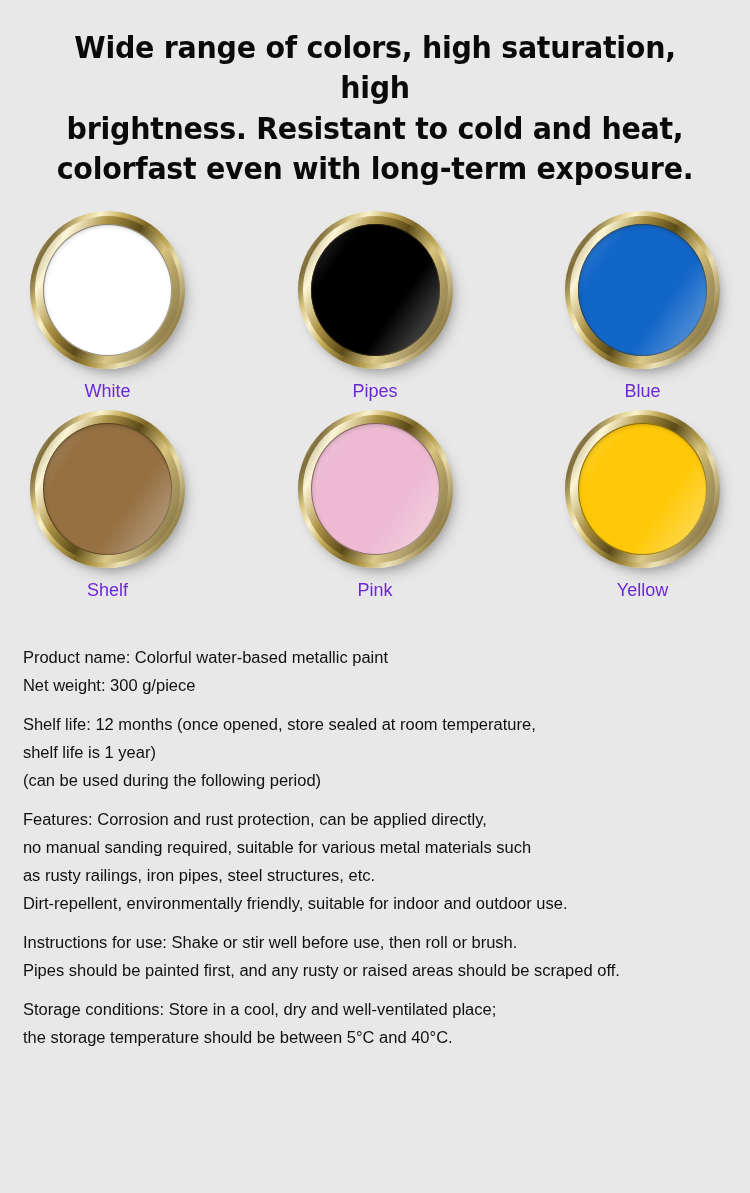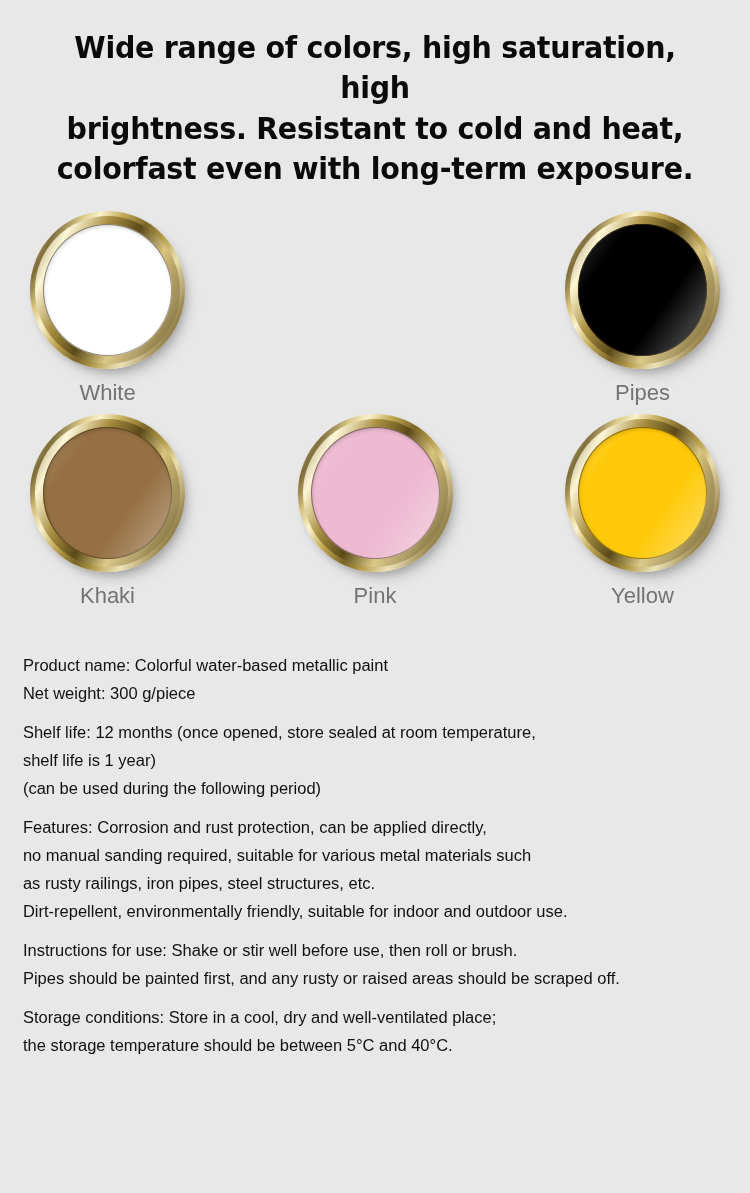--- a/index.html
+++ b/index.html
@@ -106,23 +106,23 @@
       rgba(255,255,255,0.00) 28%,
       rgba(255,255,255,0.00) 62%,
       rgba(255,255,255,0.22) 78%,
       rgba(255,255,255,0.00) 100%);
     pointer-events: none;
   }
 
   .swatch-label {
     margin-top: 13px;
     font-family: "Liberation Sans", sans-serif;
-    font-size: 22px;
+    font-size: 18px;
     line-height: 1;
-    color: #737373;
+    color: #6d28d9;
     text-align: center;
   }
 
   
   .specs {
     margin-top: 44px;
     padding: 0 22px 0 24px;
     font-family: "Liberation Sans", sans-serif;
     font-size: 17.3px;
     color: #111;
@@ -156,28 +156,35 @@
         </div>
         <div class="swatch-label">White</div>
       </div>
       <div class="swatch-cell">
         <div class="can">
           <div class="can-face" style="background: rgb(0, 0, 0);"></div>
           <div class="can-sheen"></div>
         </div>
         <div class="swatch-label">Pipes</div>
       </div>
+      <div class="swatch-cell">
+        <div class="can">
+          <div class="can-face" style="background: rgb(18, 102, 200);"></div>
+          <div class="can-sheen"></div>
+        </div>
+        <div class="swatch-label">Blue</div>
+      </div>
     </div>
     <div class="swatch-row">
       <div class="swatch-cell">
         <div class="can">
           <div class="can-face" style="background: rgb(149, 112, 66);"></div>
           <div class="can-sheen"></div>
         </div>
-        <div class="swatch-label">Khaki</div>
+        <div class="swatch-label">Shelf</div>
       </div>
       <div class="swatch-cell">
         <div class="can">
           <div class="can-face" style="background: rgb(237, 186, 209);"></div>
           <div class="can-sheen"></div>
         </div>
         <div class="swatch-label">Pink</div>
       </div>
       <div class="swatch-cell">
         <div class="can">

